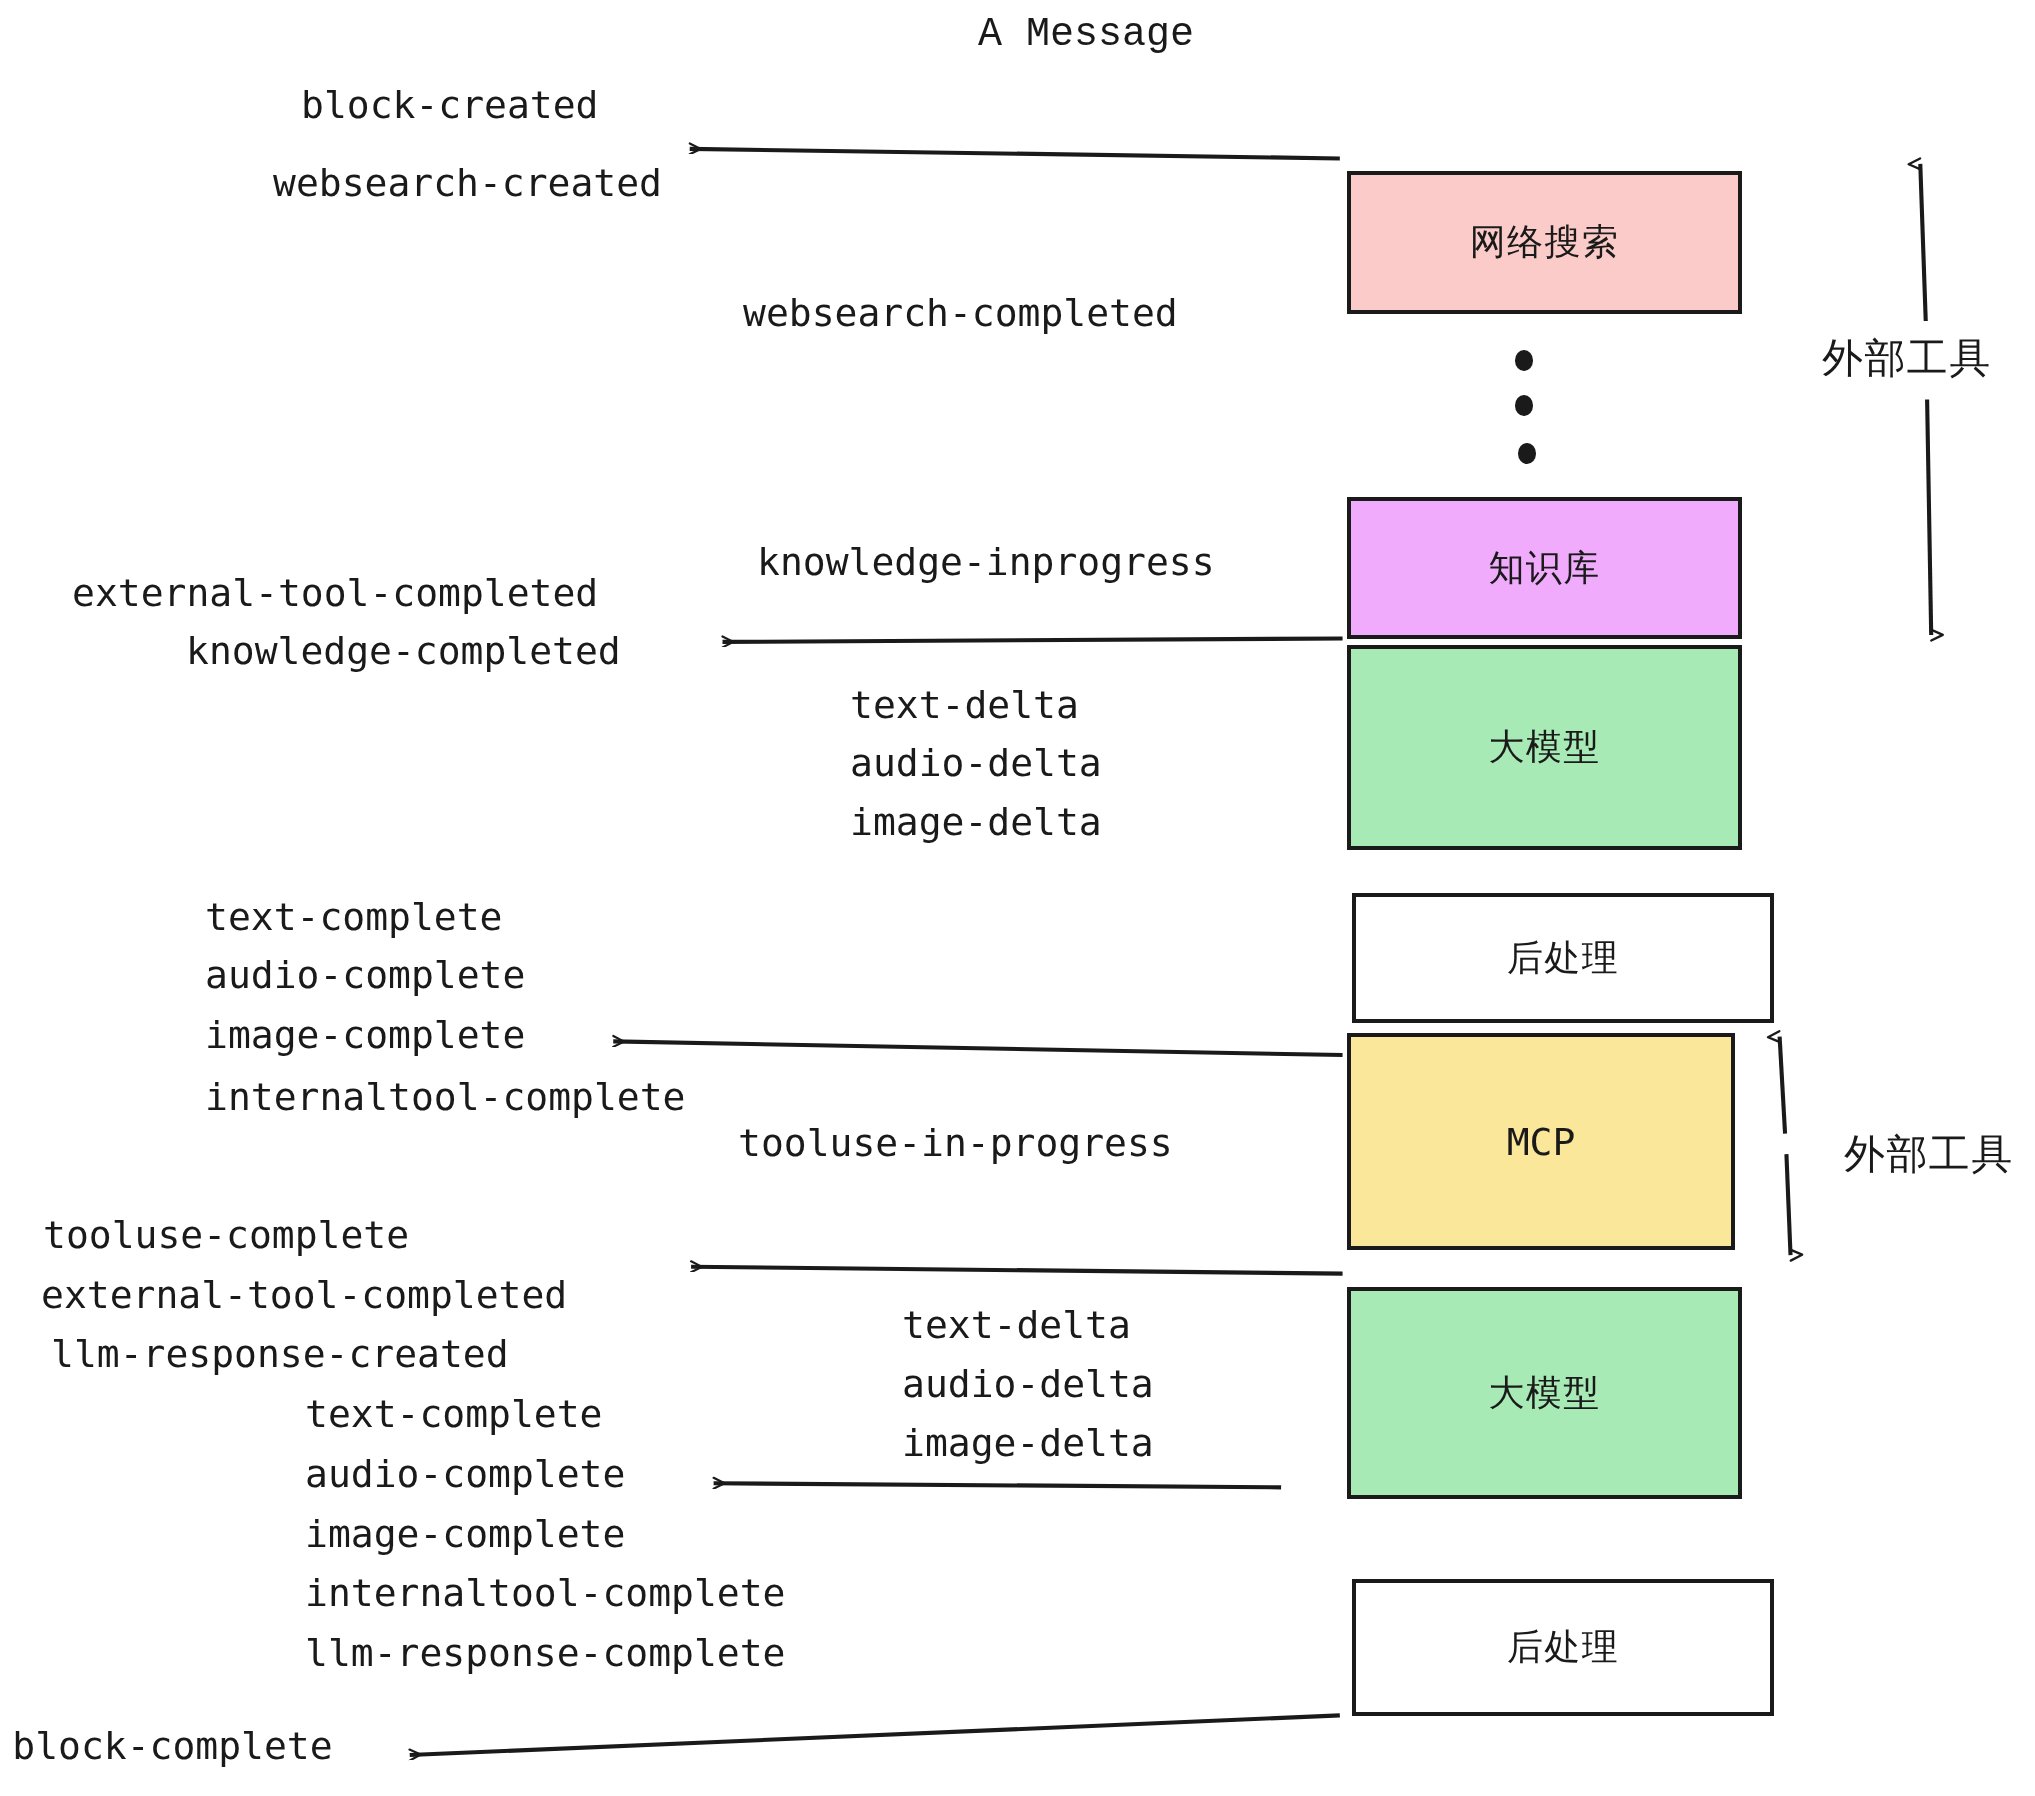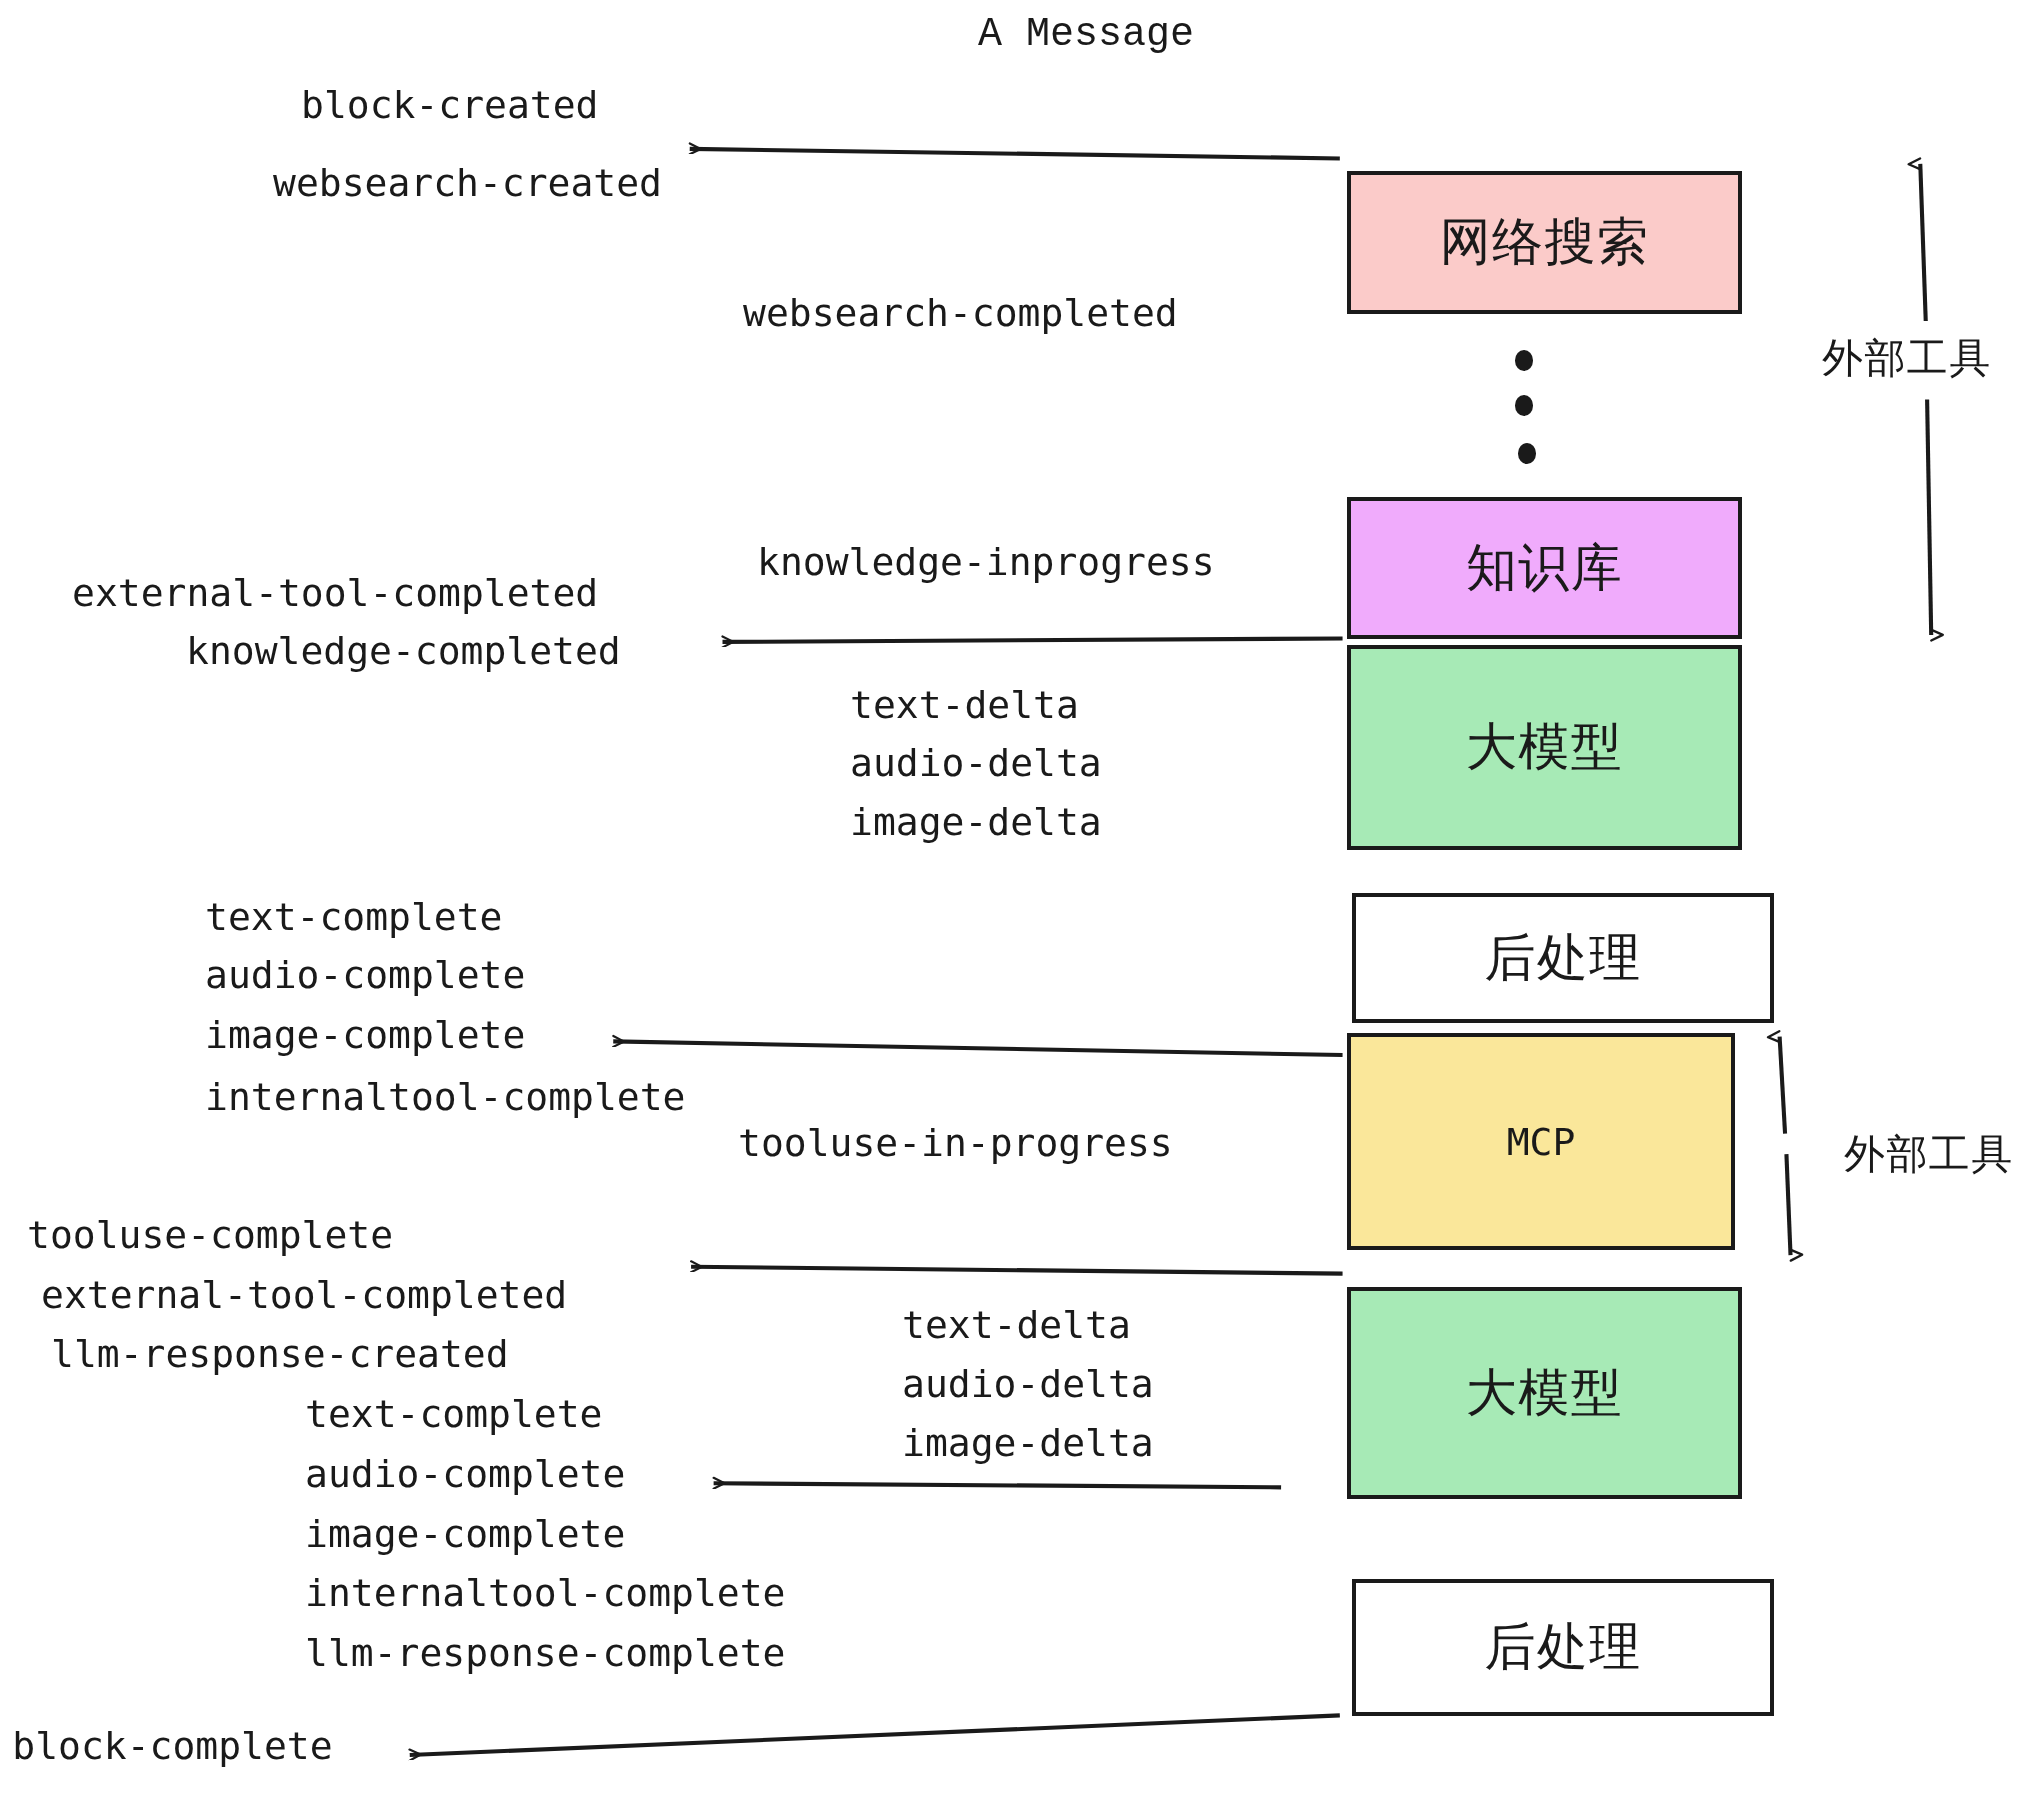--- a/index.html
+++ b/index.html
@@ -34,21 +34,21 @@
   }
   .box {
     position: absolute;
     box-sizing: border-box;
     border: 4.1px solid #1a1a1a;
     display: flex;
     align-items: center;
     justify-content: center;
     color: #1a1a1a;
     font-family: Liberation Serif, serif;
-    font-size: 51px;
+    font-size: 36px;
     letter-spacing: 1.4px;
   }
   .box.mono {
     font-family: "DejaVu Sans Mono", "Liberation Mono", monospace;
     font-size: 38px;
     letter-spacing: 0;
   }
   .cnlabel {
     position: absolute;
     white-space: pre;
@@ -147,21 +147,21 @@
   <div class="lbl" style="left:72px; top:574px;">external-tool-completed</div>
   <div class="lbl" style="left:186px; top:632px;">knowledge-completed</div>
   <div class="lbl" style="left:850px; top:686px;">text-delta</div>
   <div class="lbl" style="left:850px; top:744px;">audio-delta</div>
   <div class="lbl" style="left:850px; top:803px;">image-delta</div>
   <div class="lbl" style="left:205px; top:898px;">text-complete</div>
   <div class="lbl" style="left:205px; top:956px;">audio-complete</div>
   <div class="lbl" style="left:205px; top:1016px;">image-complete</div>
   <div class="lbl" style="left:205px; top:1078px;">internaltool-complete</div>
   <div class="lbl" style="left:738px; top:1124px;">tooluse-in-progress</div>
-  <div class="lbl" style="left:27px; top:1216px;">tooluse-complete</div>
+  <div class="lbl" style="left:43px; top:1216px;">tooluse-complete</div>
   <div class="lbl" style="left:41px; top:1276px;">external-tool-completed</div>
   <div class="lbl" style="left:26px; top:1335px;margin-left:25px;">llm-response-created</div>
   <div class="lbl" style="left:902px; top:1306px;">text-delta</div>
   <div class="lbl" style="left:902px; top:1365px;">audio-delta</div>
   <div class="lbl" style="left:902px; top:1424px;">image-delta</div>
   <div class="lbl" style="left:305px; top:1395px;">text-complete</div>
   <div class="lbl" style="left:305px; top:1455px;">audio-complete</div>
   <div class="lbl" style="left:305px; top:1515px;">image-complete</div>
   <div class="lbl" style="left:305px; top:1574px;">internaltool-complete</div>
   <div class="lbl" style="left:305px; top:1634px;">llm-response-complete</div>

